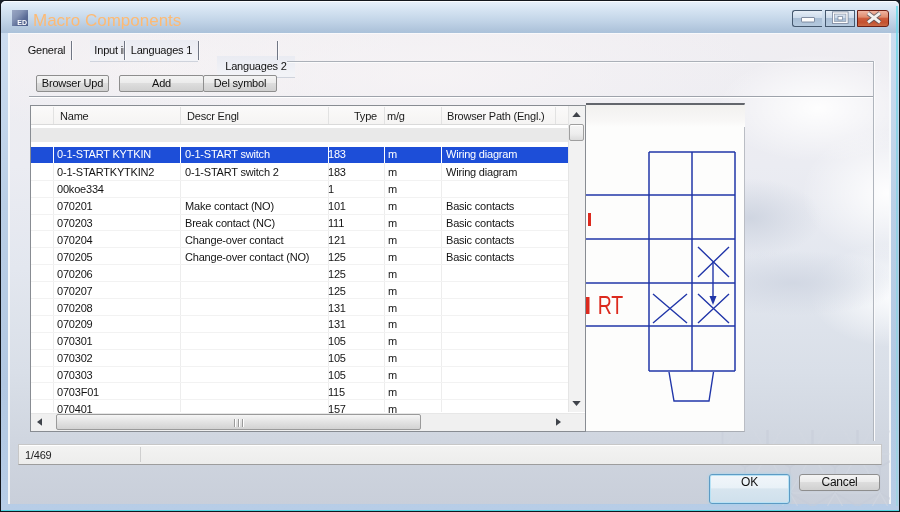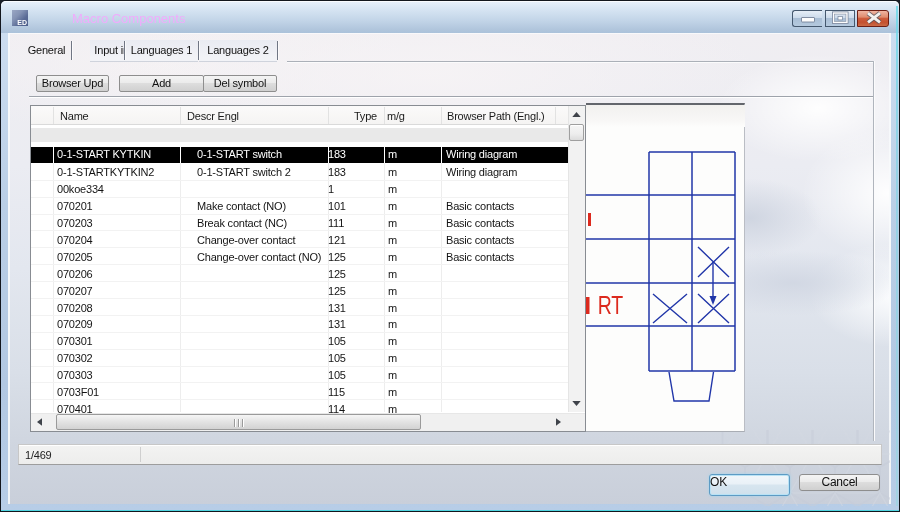--- a/index.html
+++ b/index.html
@@ -10,21 +10,21 @@
   
   #frame { position:absolute; inset:0; border:1px solid #12161d; border-radius:6px 6px 0 0;
     background:linear-gradient(180deg,#cfe0f2 0%,#bacfe6 40%,#b2c8e2 75%,#b7cde7 100%); }
   #frame-cyan { position:absolute; left:1px; right:1px; bottom:1px; height:1.5px; background:#4fd4e0; }
   #titlebar { position:absolute; left:1px; top:1px; width:898px; height:32px; border-radius:5px 5px 0 0;
     background:linear-gradient(180deg,#e8f1fb 0%,#d7e5f3 25%,#c3d5e8 60%,#b0c5dc 90%,#abc2da 100%);
     box-shadow:inset 0 1px 0 rgba(255,255,255,.75); }
   #title-ico { position:absolute; left:12px; top:10px; width:16px; height:16px;
     background:linear-gradient(135deg,#9aa7c4 0%,#8493b4 35%,#5b6c96 65%,#4d5f8c 100%); }
   #title-ico span { position:absolute; right:1px; bottom:0px; font-size:7px; font-weight:bold; color:#fff; letter-spacing:0; }
-  #title-txt { position:absolute; left:33px; top:11px; font-size:13px; color:#f0abfc; letter-spacing:0;margin-left:39px; }
+  #title-txt { position:absolute; left:33px; top:11px; font-size:17px; color:#fdba74; letter-spacing:0; }
 
   
   .cap { position:absolute; top:10px; height:17px; border:1px solid #45586e; }
   #cap-min { left:792px; width:30px; border-radius:3px 0 0 3px; border-right:none;
     background:linear-gradient(180deg,#e6eef7 0%,#ccdbeb 45%,#aabfd6 50%,#b5c9de 100%); }
   #cap-max { left:825px; width:30px;
     background:linear-gradient(180deg,#e6eef7 0%,#ccdbeb 45%,#aabfd6 50%,#b5c9de 100%); }
   #cap-close { left:857px; width:32px; border-radius:0 3px 3px 0; border-color:#6e1f14;
     background:linear-gradient(180deg,#f0b5a2 0%,#e08d70 40%,#ce5c3c 50%,#c4512f 75%,#cb6a45 100%); }
 
@@ -63,27 +63,27 @@
     background:linear-gradient(180deg,#f2f1ef 0%,#f8f7f6 70%,#fdfdfc 100%); }
 
   
   #tablebox { position:absolute; left:30px; top:105px; width:556px; height:327px;
     border:1px solid #888c92; background:#fff; }
   #thead { position:absolute; left:31px; top:106px; width:537px; height:19px;
     background:linear-gradient(180deg,#fbfafa 0%,#f5f4f3 100%); border-bottom:1px solid #dadada; }
   #thead span { position:absolute; top:4px; font-size:11px; color:#1a1a1a; }
   .hsep { position:absolute; top:107px; height:17px; width:1px; background:#e2e2e2; }
   #greyband { position:absolute; left:31px; top:128px; width:537px; height:14px; background:#e9e9e9; }
-  #selrow { position:absolute; left:31px; top:147px; width:551px; height:16px; background:#000000; color:#fff; font-size:11px; }
+  #selrow { position:absolute; left:31px; top:147px; width:551px; height:16px; background:#1d4ed8; color:#fff; font-size:11px; }
   .vline { position:absolute; top:147px; height:265px; width:1px; background:#ededed; }
   .selsep { position:absolute; top:147px; height:16px; width:1px; background:#fff; }
   #rows { position:absolute; left:31px; top:163.9px; width:537px; }
   .row { position:relative; height:16.9px; border-bottom:1px solid #f2f2f2; font-size:11px; color:#141414; }
   .cell { position:absolute; top:2.5px; white-space:nowrap; }
-  .cn { left:26px; } .cd { left:154px;margin-left:12px; }
+  .cn { left:26px; } .cd { left:154px; }
   .ct { left:297px; width:54px; }
   .cm { left:357px; } .cb { left:415px; }
   #selrow .cell { top:1px; }
 
   
   #vsb { position:absolute; left:568px; top:106px; width:17px; height:306px; background:#f2f2f2; border-left:1px solid #e5e5e5; }
   .sbtn { position:absolute; }
   #vsb-up { left:569px; top:107px; width:15px; height:15px; }
   #vsb-dn { left:569px; top:396px; width:15px; height:15px; }
   #vsb-thumb { left:569px; top:124px; width:15px; height:17px; background:linear-gradient(180deg,#f6f6f6 0%,#ededed 60%,#dcdcdc 100%); border:1px solid #9f9f9f; border-radius:2px; box-shadow:inset 0 1px 0 #fff; }
@@ -94,24 +94,24 @@
     background:linear-gradient(180deg,#f5f5f5 0%,#e3e3e3 50%,#d2d2d2 100%); border:1px solid #9a9a9a; border-radius:2px; }
 
   
   #status { position:absolute; left:18px; top:444px; width:864px; height:21px;
     background:linear-gradient(180deg,#f3f3f2 0%,#ededec 100%);
     border:1px solid #c7c7c7; border-bottom:1px solid #9d9d9d; box-shadow:inset 0 1px 0 #fff; }
   #status-sep { position:absolute; left:140px; top:447px; width:1px; height:15px; background:#cfcfcf; }
   #status-txt { position:absolute; left:25px; top:449px; font-size:11px; color:#222; }
 
   
-  #ok { position:absolute; left:709px; top:474px; width:81px; height:22px; border:1px solid #5d9bc4; border-radius:3px;
+  #ok { position:absolute; left:709px; top:474px; width:81px; height:30px; border:1px solid #5d9bc4; border-radius:3px;
     box-shadow:0 0 0 1px #b8e2f5 inset, 0 0 3px #9fd5ef;
     background:linear-gradient(180deg,#f1f6fa 0%,#e9f1f7 45%,#d7e5ef 50%,#cfe0ec 100%);
-    font-size:12px; line-height:15px; color:#111; }
+    font-size:12px; text-align:center; line-height:15px; color:#111; }
   #cancel { position:absolute; left:799px; top:474px; width:81px; height:17px; border:1px solid #8e8e8e; border-radius:3px;
     background:linear-gradient(180deg,#f4f4f4 0%,#ebebeb 45%,#dddddd 50%,#d0d0d0 100%);
     font-size:12px; text-align:center; line-height:15px; color:#111; }
 </style>
 </head>
 <body>
 <div id="frame"></div>
 <div id="titlebar"></div>
 <div id="title-ico">
     <span>ED</span>
@@ -148,21 +148,21 @@
   <use href="#hx" x="90" y="89"></use>
     <use href="#hx" x="135" y="89"></use>
     <use href="#hx" x="180" y="89"></use>
 </svg>
 <div id="frame-cyan"></div>
 <div class="abs" style="right:2px;top:6px;width:2px;height:500px;background:linear-gradient(180deg,#6ed9ea 0%,#8cd2e6 30%,#9fd3e2 100%);opacity:.85"></div>
 
 <div class="tab" style="left:22px;width:49px;">General</div>
 <div class="tab inactive" style="left:90px;width:52px;">Input info</div>
 <div class="tab inactive" style="left:125px;width:73px;">Languages 1</div>
-<div class="tab inactive" style="left:199px;width:78px;">Languages 2</div>
+<div class="tab inactive" style="left:217px;width:78px;margin-top:16px;">Languages 2</div>
 <div class="tsep" style="left:71px;"></div>
 <div class="tsep" style="left:124px;"></div>
 <div class="tsep" style="left:198px;"></div>
 <div class="tsep" style="left:277px;"></div>
 
 <div class="tbtn" style="left:36px;width:73px;">Browser Upd</div>
 <div class="tbtn" style="left:119px;width:85px;">Add</div>
 <div class="tbtn" style="left:203px;width:74px;">Del symbol</div>
 <div id="etch"></div>
 <div class="abs" style="left:287px;top:61px;width:587px;height:2px;background:linear-gradient(180deg,#abb0b8 0%,#abb0b8 50%,#fbfbfc 50%,#fbfbfc 100%)"></div>
@@ -329,21 +329,21 @@
 <div class="row">
       <span class="cell cn">0703F01</span>
       <span class="cell cd"></span>
       <span class="cell ct">115</span>
       <span class="cell cm">m</span>
       <span class="cell cb"></span>
     </div>
 <div class="row">
       <span class="cell cn">070401</span>
       <span class="cell cd"></span>
-      <span class="cell ct">114</span>
+      <span class="cell ct">157</span>
       <span class="cell cm">m</span>
       <span class="cell cb"></span>
     </div>
 </div>
 
 <div id="vsb"></div>
 <div id="vsb-up" class="sbtn"><svg width="15" height="15" viewBox="0 0 15 15">
       <path d="M7.5 5 L11.7 10 L3.3 10 Z" fill="#3f434a"></path>
     </svg></div>
 <div id="vsb-thumb" class="abs"></div>

